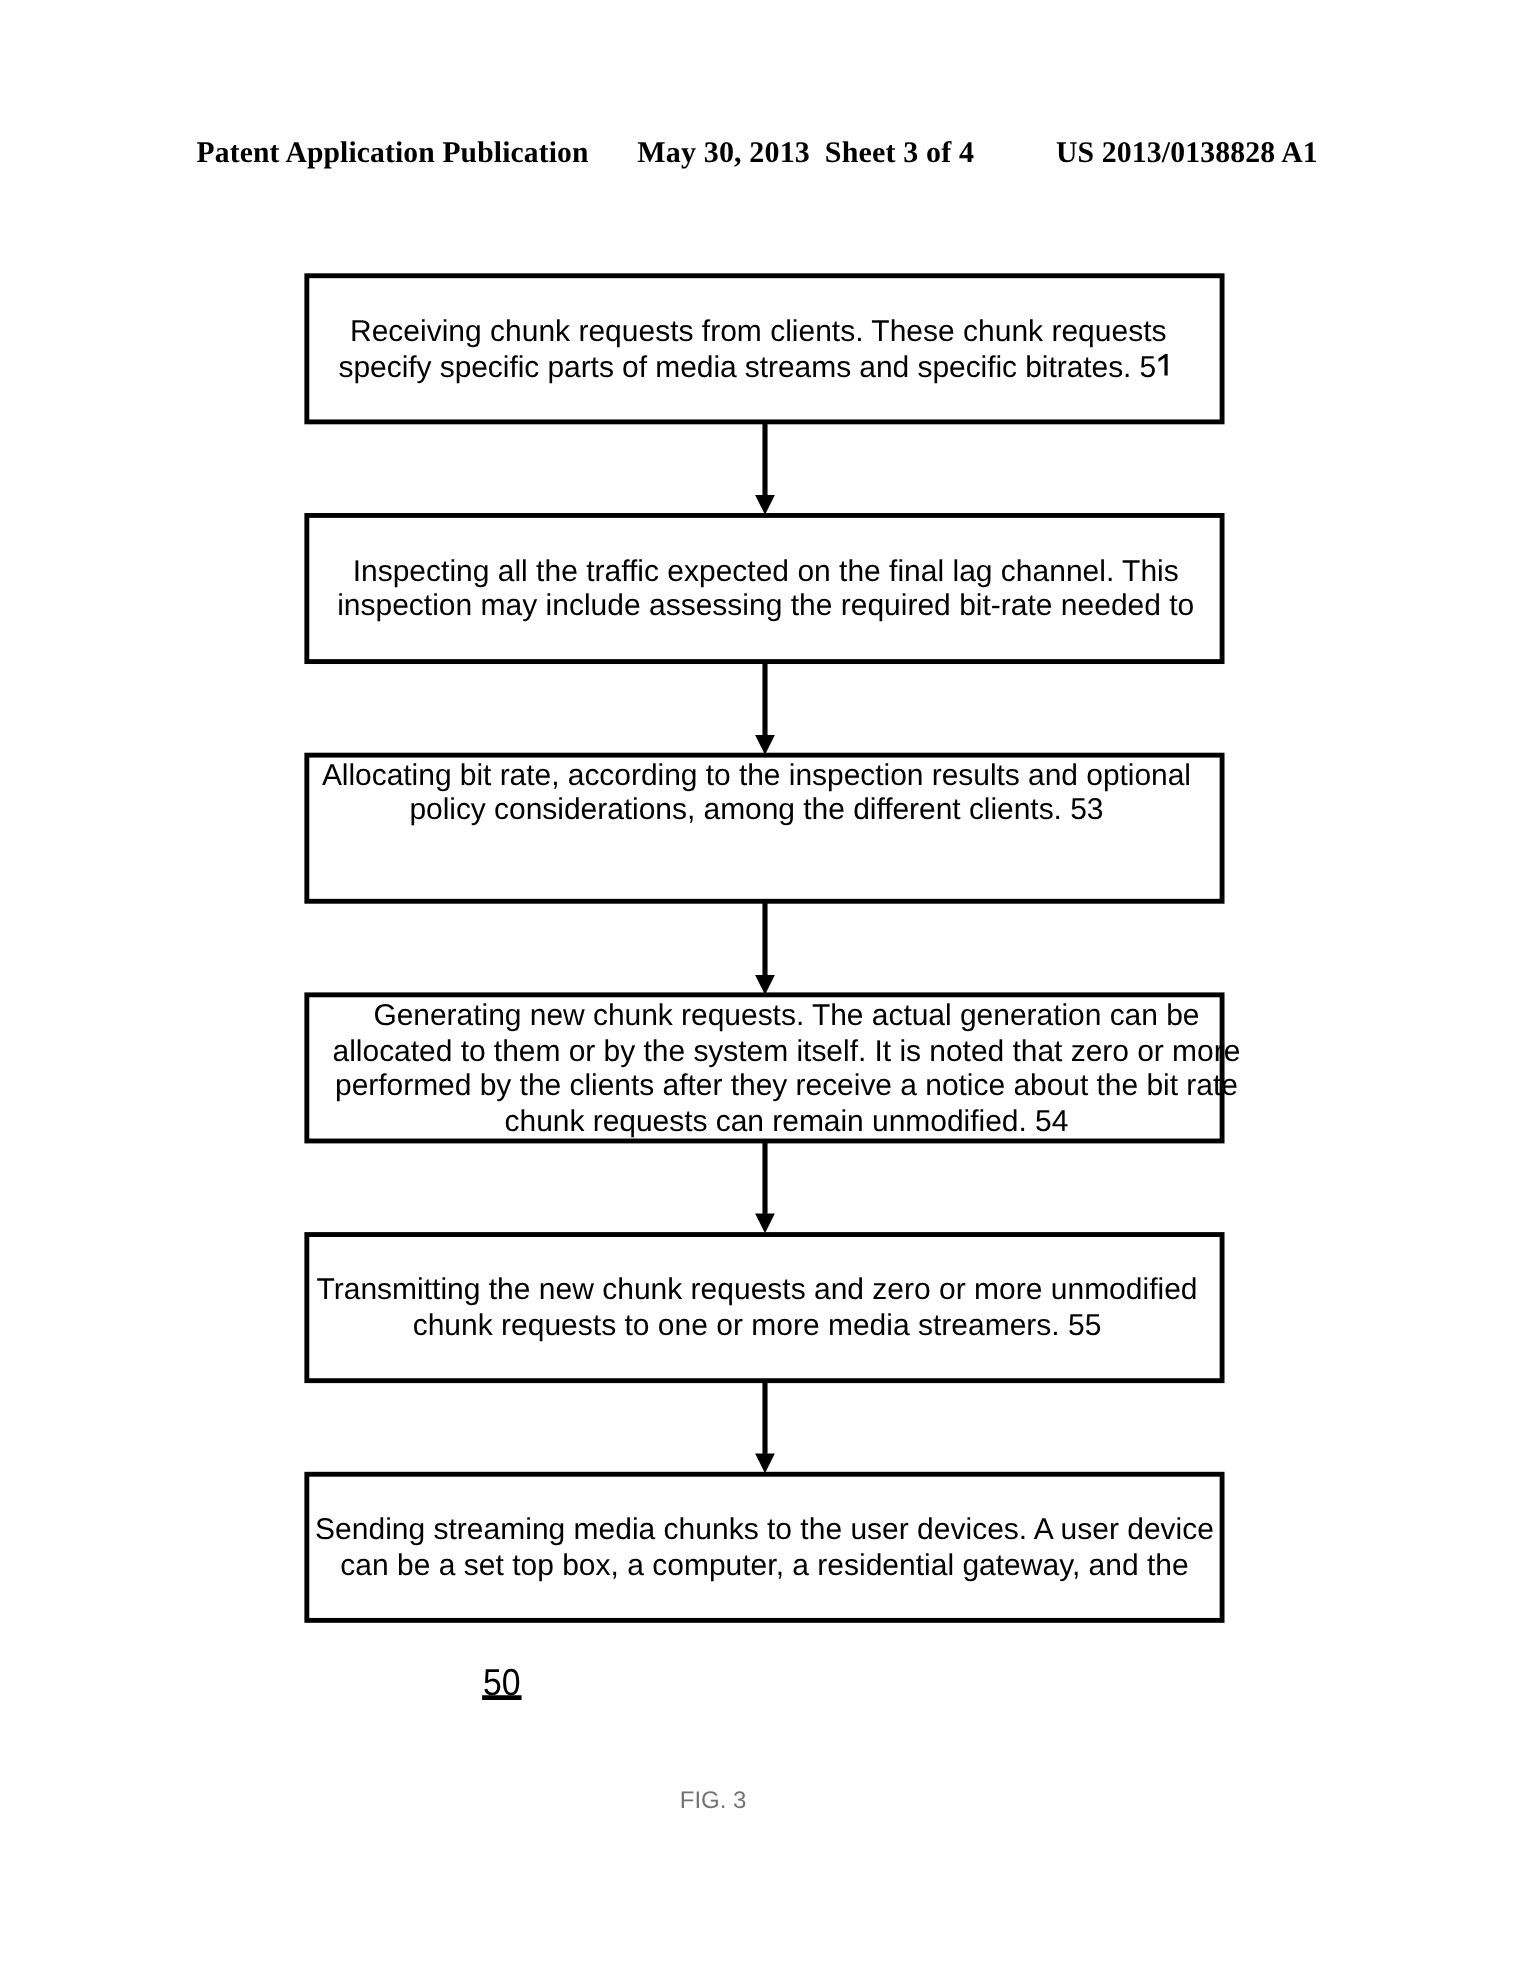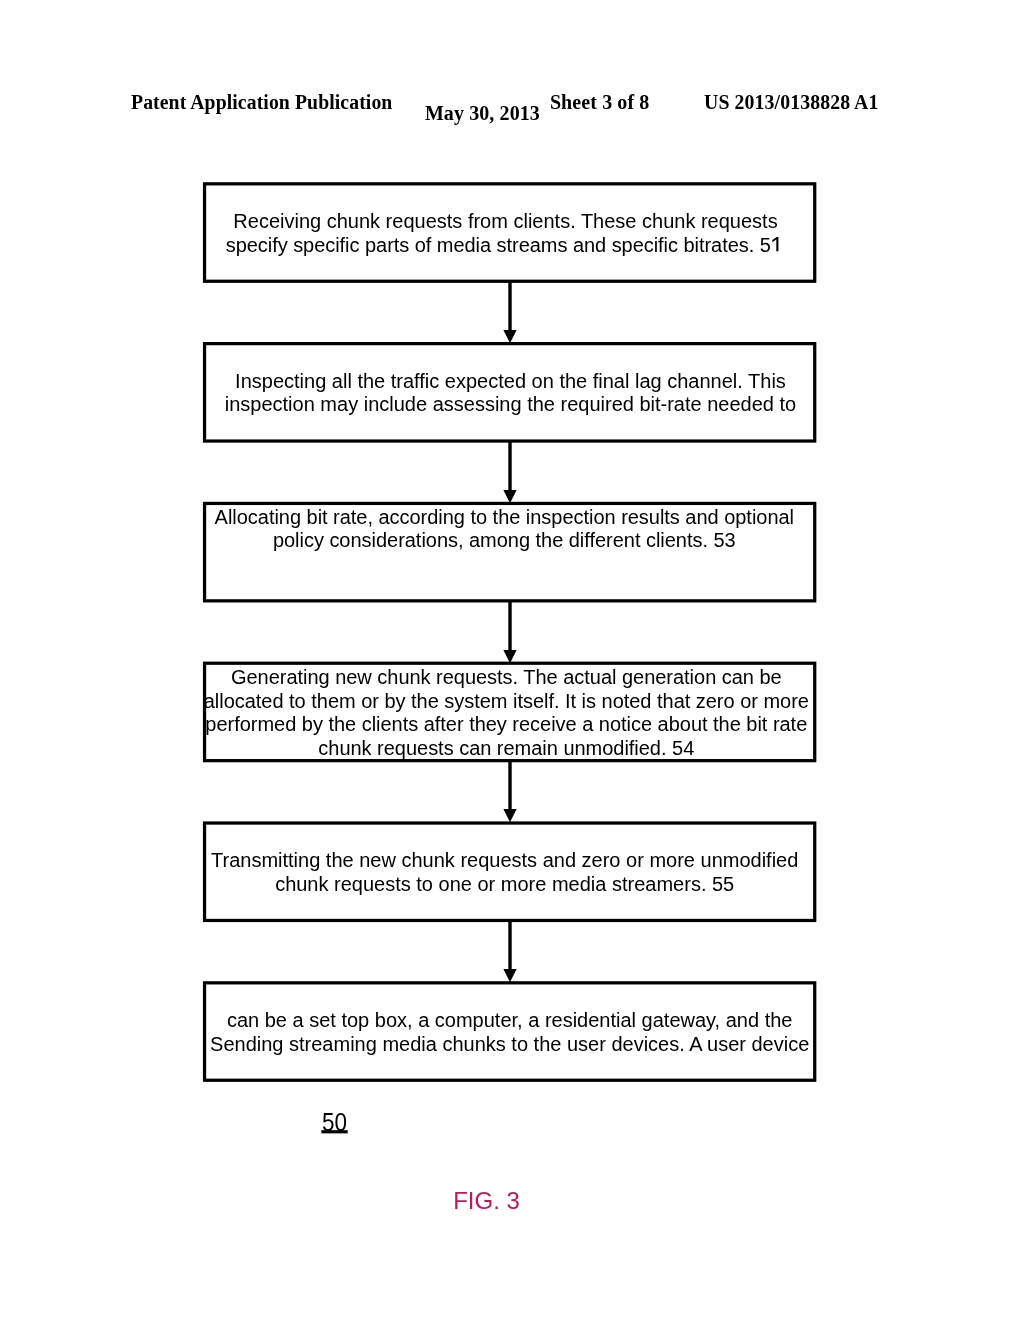--- a/index.html
+++ b/index.html
@@ -20,21 +20,21 @@
     left:131px; top:91px;
     width:746px;
     font-family:"Liberation Serif", serif;
     font-weight:bold;
     font-size:20px;
     color:#000;
     white-space:nowrap;
     letter-spacing:0.1px;
   }
   .header .h-pub { position:absolute; left:0px; top:0; transform:scaleX(0.9855); transform-origin:left top; }
-  .header .h-date { position:absolute; left:293.9px; top:0;margin-top:11px; }
+  .header .h-date { position:absolute; left:293.9px; top:0; }
   .header .h-sheet { position:absolute; left:418.9px; top:0; }
   .header .h-num { position:absolute; left:572.9px; top:0; transform:scaleX(0.990); transform-origin:left top; }
 
   
   .chart { position:absolute; left:0; top:0; width:1024px; height:1320px; }
   .node {
     position:absolute;
     box-sizing:border-box;
     border:3px solid transparent;
     background:transparent;
@@ -70,34 +70,34 @@
     font-size:25px;
     line-height:25px;
     color:#000;
     transform:scaleX(0.9);
     transform-origin:left top;
   }
   .ref50-underline { position:absolute; }
   .figlabel {
     position:absolute;
     font-family:"Liberation Sans", sans-serif;
-    font-size:24px;
+    font-size:16px;
     line-height:24px;
-    color:#be185d;
+    color:#737373;
   }
 </style>
 </head>
 <body>
 
 <div class="page">
 
   <div class="header">
     <span class="h-pub">Patent Application Publication</span>
     <span class="h-date">May 30, 2013</span>
-    <span class="h-sheet">Sheet 3 of 8</span>
+    <span class="h-sheet">Sheet 3 of 4</span>
     <span class="h-num">US 2013/0138828 A1</span>
   </div>
 
   <div class="chart">
 
     <svg class="boxes" width="1024" height="1320">
       <g fill="none" stroke="#000" stroke-width="3.25">
         <rect x="204.55" y="183.83" width="610.17" height="97.42"></rect>
         <rect x="204.55" y="343.63" width="610.17" height="97.42"></rect>
         <rect x="204.55" y="503.43" width="610.17" height="97.42"></rect>
@@ -120,38 +120,38 @@
         <div class="tline">Inspecting all the traffic expected on the final lag channel. This</div>
         <div class="tline">inspection may include assessing the required bit-rate needed to</div>
       </div>
     </div>
     <div class="node n3" style="left:203.2px;top:490px;width:613px;height:76px;">
       <div class="node-text">
         <div class="tline">Allocating bit rate, according to the inspection results and optional</div>
         <div class="tline">policy considerations, among the different clients. 53</div>
       </div>
     </div>
-    <div class="node n4" style="left:199px;top:662px;width:613px;height:100.8px;">
+    <div class="node n4" style="left:217px;top:662px;width:613px;height:100.8px;">
       <div class="node-text">
         <div class="tline">Generating new chunk requests. The actual generation can be</div>
         <div class="tline">allocated to them or by the system itself. It is noted that zero or more</div>
         <div class="tline">performed by the clients after they receive a notice about the bit rate</div>
         <div class="tline">chunk requests can remain unmodified. 54</div>
       </div>
     </div>
     <div class="node n5" style="left:203.2px;top:821px;width:613px;height:100.8px;">
       <div class="node-text">
         <div class="tline">Transmitting the new chunk requests and zero or more unmodified</div>
         <div class="tline">chunk requests to one or more media streamers. 55</div>
       </div>
     </div>
     <div class="node n6" style="left:203.2px;top:981px;width:613px;height:100.8px;">
       <div class="node-text">
+        <div class="tline">Sending streaming media chunks to the user devices. A user device</div>
         <div class="tline">can be a set top box, a computer, a residential gateway, and the</div>
-        <div class="tline">Sending streaming media chunks to the user devices. A user device</div>
       </div>
     </div>
 
     <svg class="arrow" width="1024" height="1320" style="left:0;top:0;">
       <g fill="#000" stroke="none">
         <g>
             <rect x="508.3" y="282" width="3.4" height="48.2"></rect>
             <polygon points="503.4,330.0 516.6,330.0 510.0,343.2"></polygon>
           </g>
         <g>

